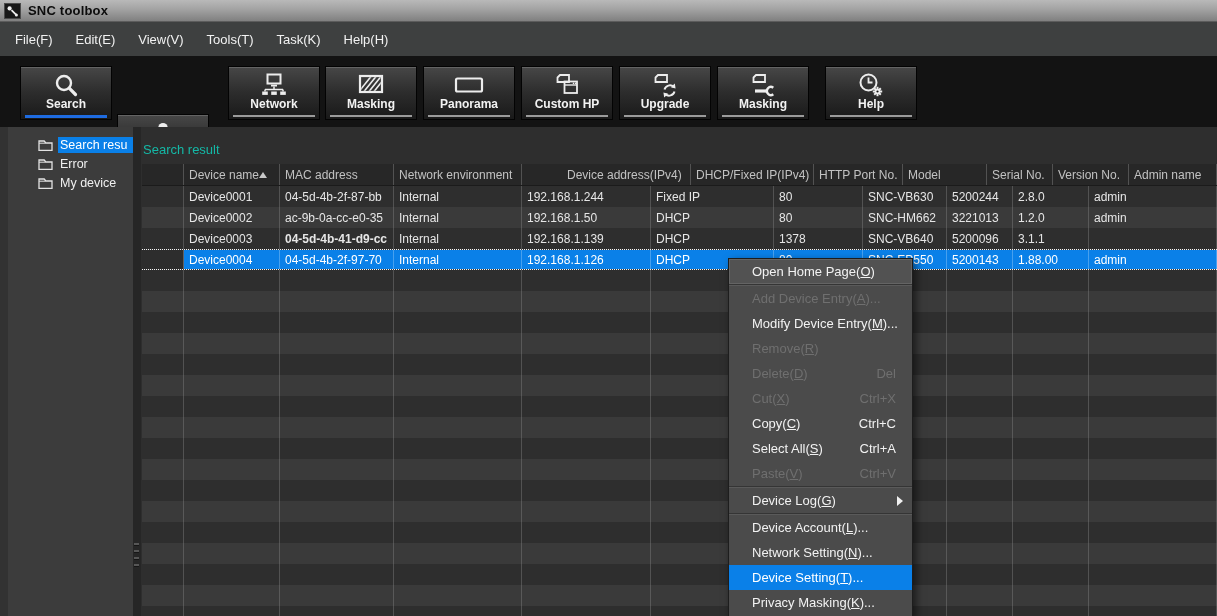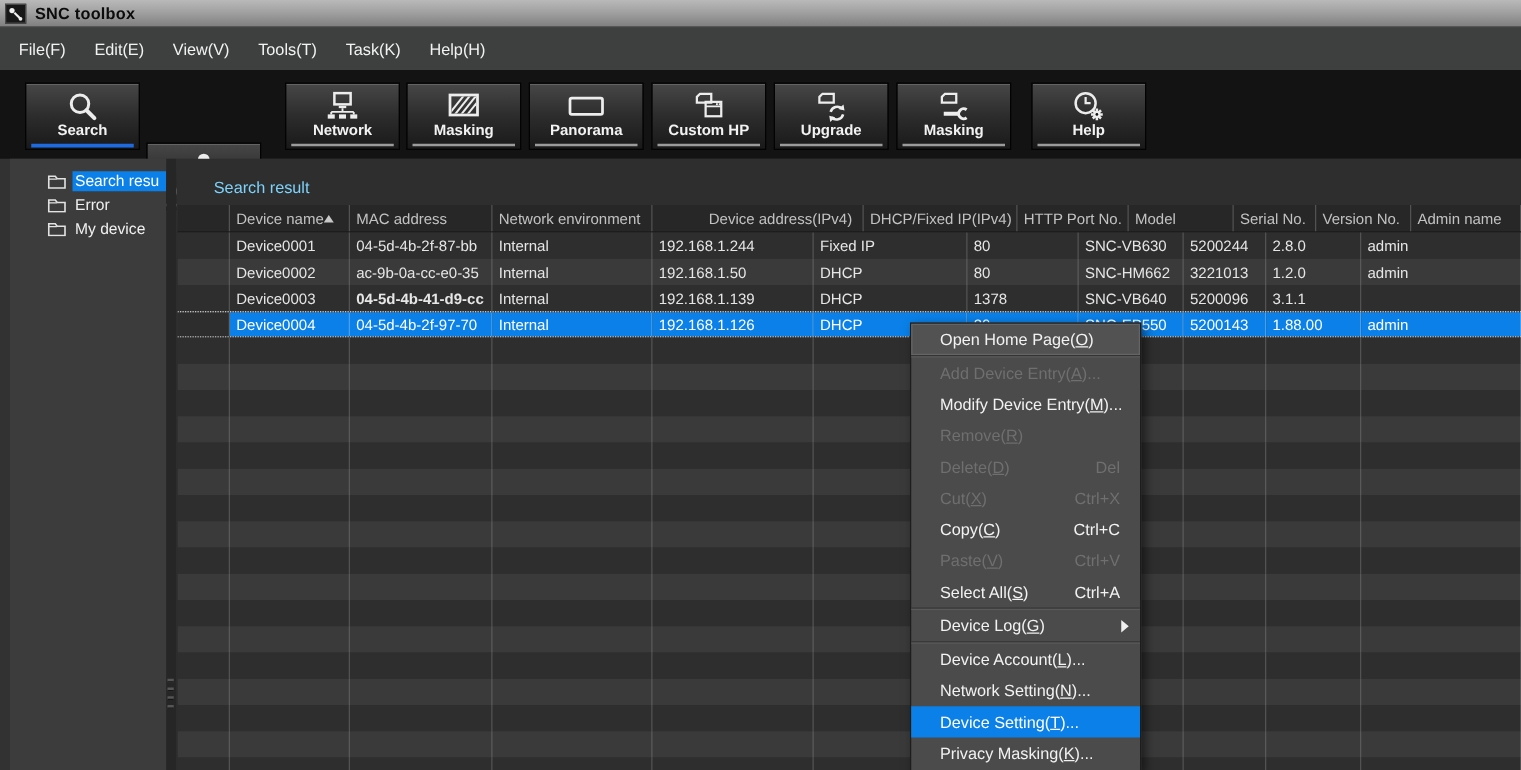--- a/index.html
+++ b/index.html
@@ -41,21 +41,21 @@
   .sidebar { position:absolute; left:8px; top:127px; width:125px; height:489px; background:#3c3c3c; overflow:hidden; }
   .tree-item { position:relative; height:19px; display:flex; align-items:center; padding-left:30px; cursor:default; }
   .tree-item .ficon { width:20px; flex:0 0 20px; display:flex; align-items:center; }
   .tree-item .tlbl { flex:1; font-size:12.5px; color:#f0f0f0; white-space:nowrap; overflow:hidden; padding:1px 0 1px 2px; }
   .tree-item.selected .tlbl { background:var(--sel,#0a80e8); color:#fff; }
   
   .splitter { position:absolute; left:133px; top:127px; width:8px; height:489px; background:#262626; }
   .gdot { position:absolute; left:1px; width:5px; height:2px; background:#565656; border-bottom:1px solid #161616; }
   
   .main { position:absolute; left:141px; top:127px; width:1076px; height:489px; background:#2e2e2e; overflow:hidden; }
-  .section-label { position:absolute; left:2px; top:15px; font-size:13px; color:#7dd3fc;margin-left:28px; }
+  .section-label { position:absolute; left:2px; top:15px; font-size:13px; color:#14b8a6; }
   .dtable { position:absolute; left:1px; top:37px; right:0; bottom:0; overflow:hidden; }
   .thead { display:flex; height:22px; background:#272727; border-bottom:1px solid #1b1b1b; box-sizing:border-box; }
   .th {
     box-sizing:border-box; border-right:1px solid #525252; color:#c2c2c2; font-size:12px;
     display:flex; align-items:center; padding-left:5px; white-space:nowrap; overflow:hidden; cursor:default;
   }
   .sort-arrow { width:0; height:0; border-left:4px solid transparent; border-right:4px solid transparent;
     border-bottom:6px solid #c8c8c8; margin-left:auto; margin-right:14px; }
   .trow { display:flex; height:21px; box-sizing:border-box; }
   .trow.sa { background:#2e2e2e; }
@@ -592,22 +592,22 @@
 
   <div class="context-menu" id="ctxmenu">
       <div class="cm-item default-item">Open Home Page(<u>O</u>)</div>
       <div class="cm-sep"></div>
       <div class="cm-item disabled">Add Device Entry(<u>A</u>)...</div>
       <div class="cm-item">Modify Device Entry(<u>M</u>)...</div>
       <div class="cm-item disabled">Remove(<u>R</u>)</div>
       <div class="cm-item disabled">Delete(<u>D</u>)<span class="cm-shortcut">Del</span></div>
       <div class="cm-item disabled">Cut(<u>X</u>)<span class="cm-shortcut">Ctrl+X</span></div>
       <div class="cm-item">Copy(<u>C</u>)<span class="cm-shortcut">Ctrl+C</span></div>
+      <div class="cm-item">Select All(<u>S</u>)<span class="cm-shortcut">Ctrl+A</span></div>
       <div class="cm-item disabled">Paste(<u>V</u>)<span class="cm-shortcut">Ctrl+V</span></div>
-      <div class="cm-item">Select All(<u>S</u>)<span class="cm-shortcut">Ctrl+A</span></div>
       <div class="cm-sep"></div>
       <div class="cm-item">Device Log(<u>G</u>)<span class="cm-arrow"></span></div>
       <div class="cm-sep"></div>
       <div class="cm-item">Device Account(<u>L</u>)...</div>
       <div class="cm-item">Network Setting(<u>N</u>)...</div>
       <div class="cm-item highlighted">Device Setting(<u>T</u>)...</div>
       <div class="cm-item">Privacy Masking(<u>K</u>)...</div>
     </div>
 
 </div>

